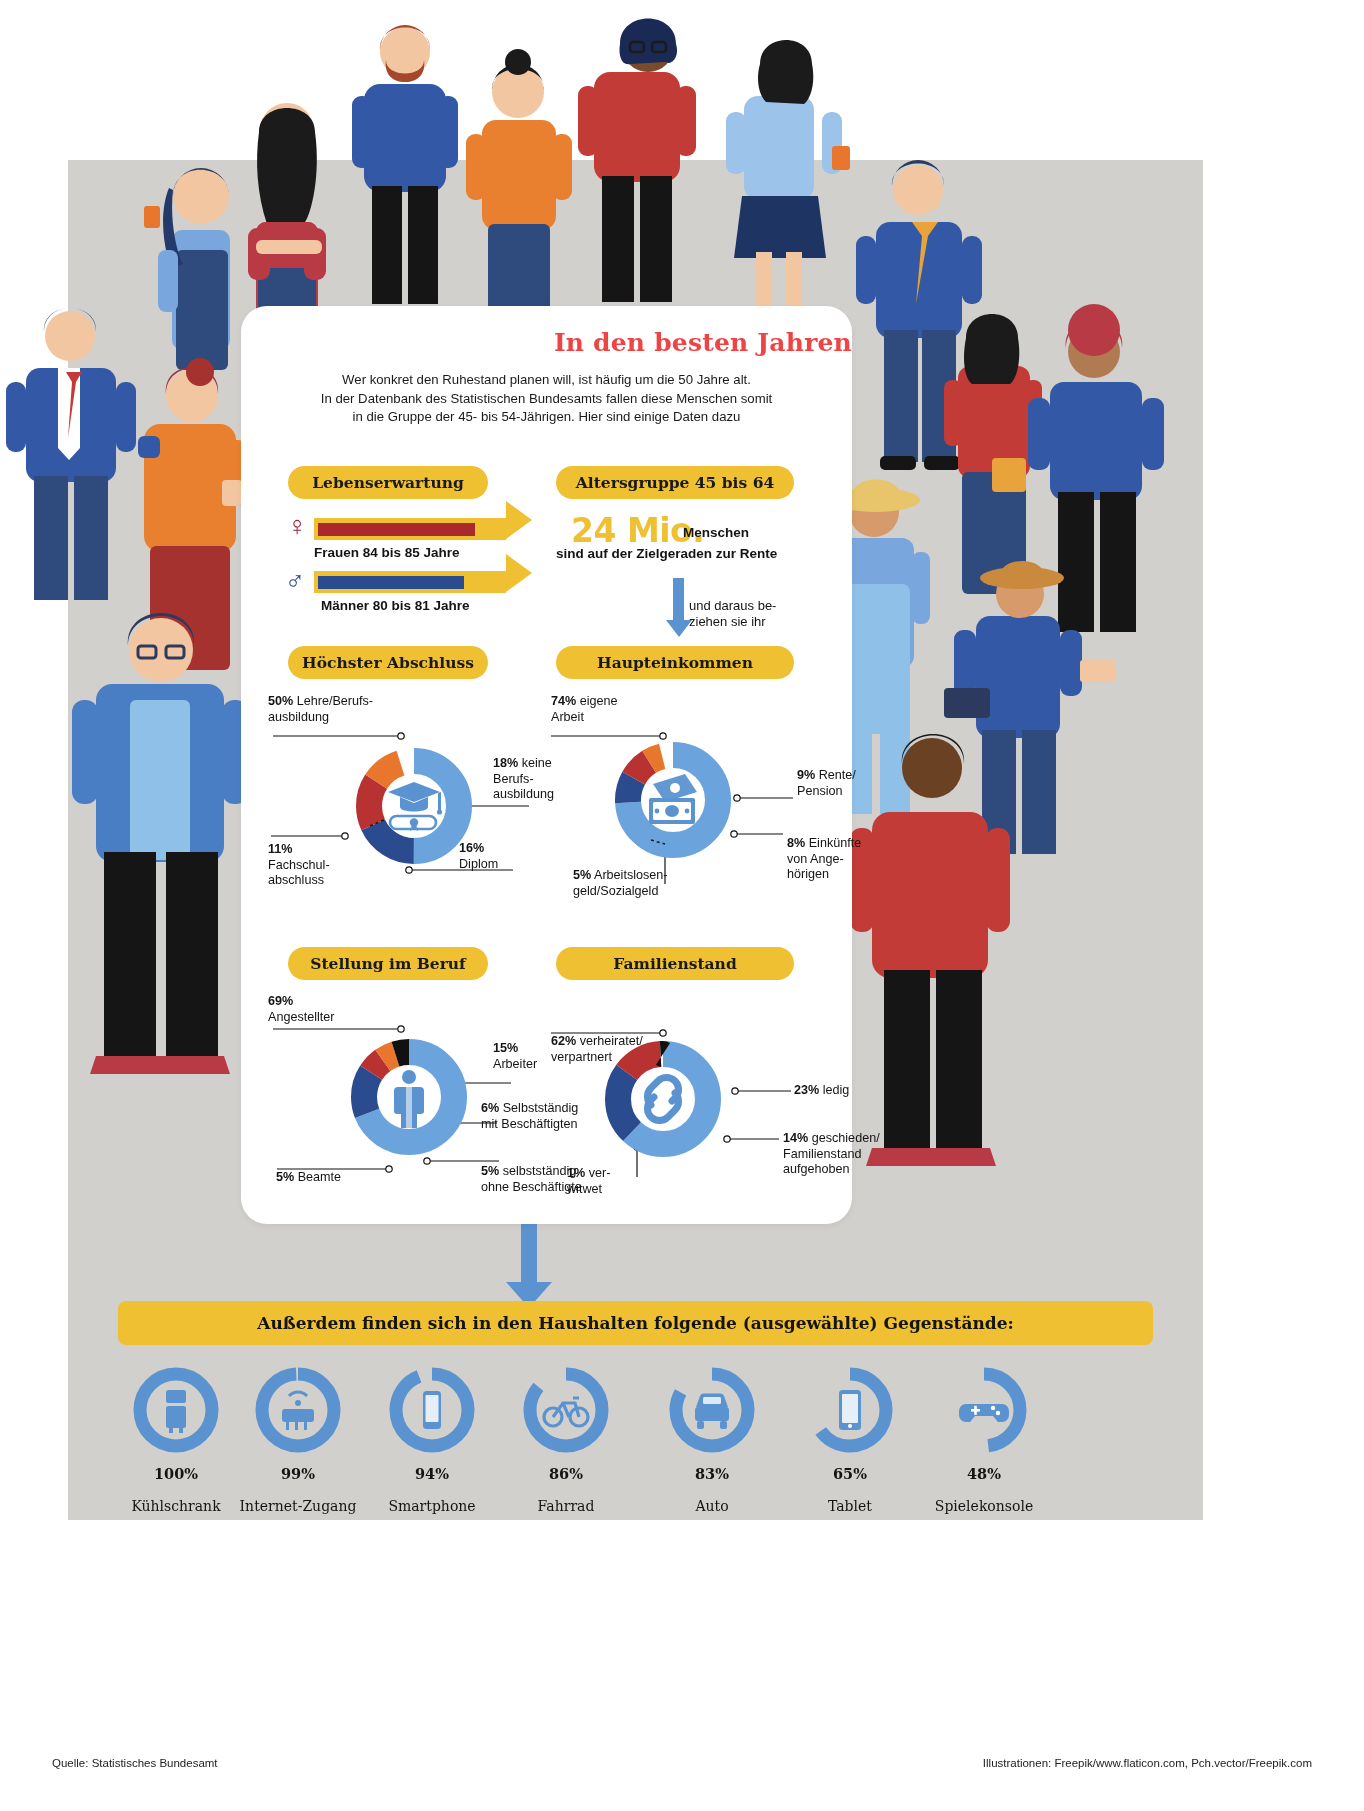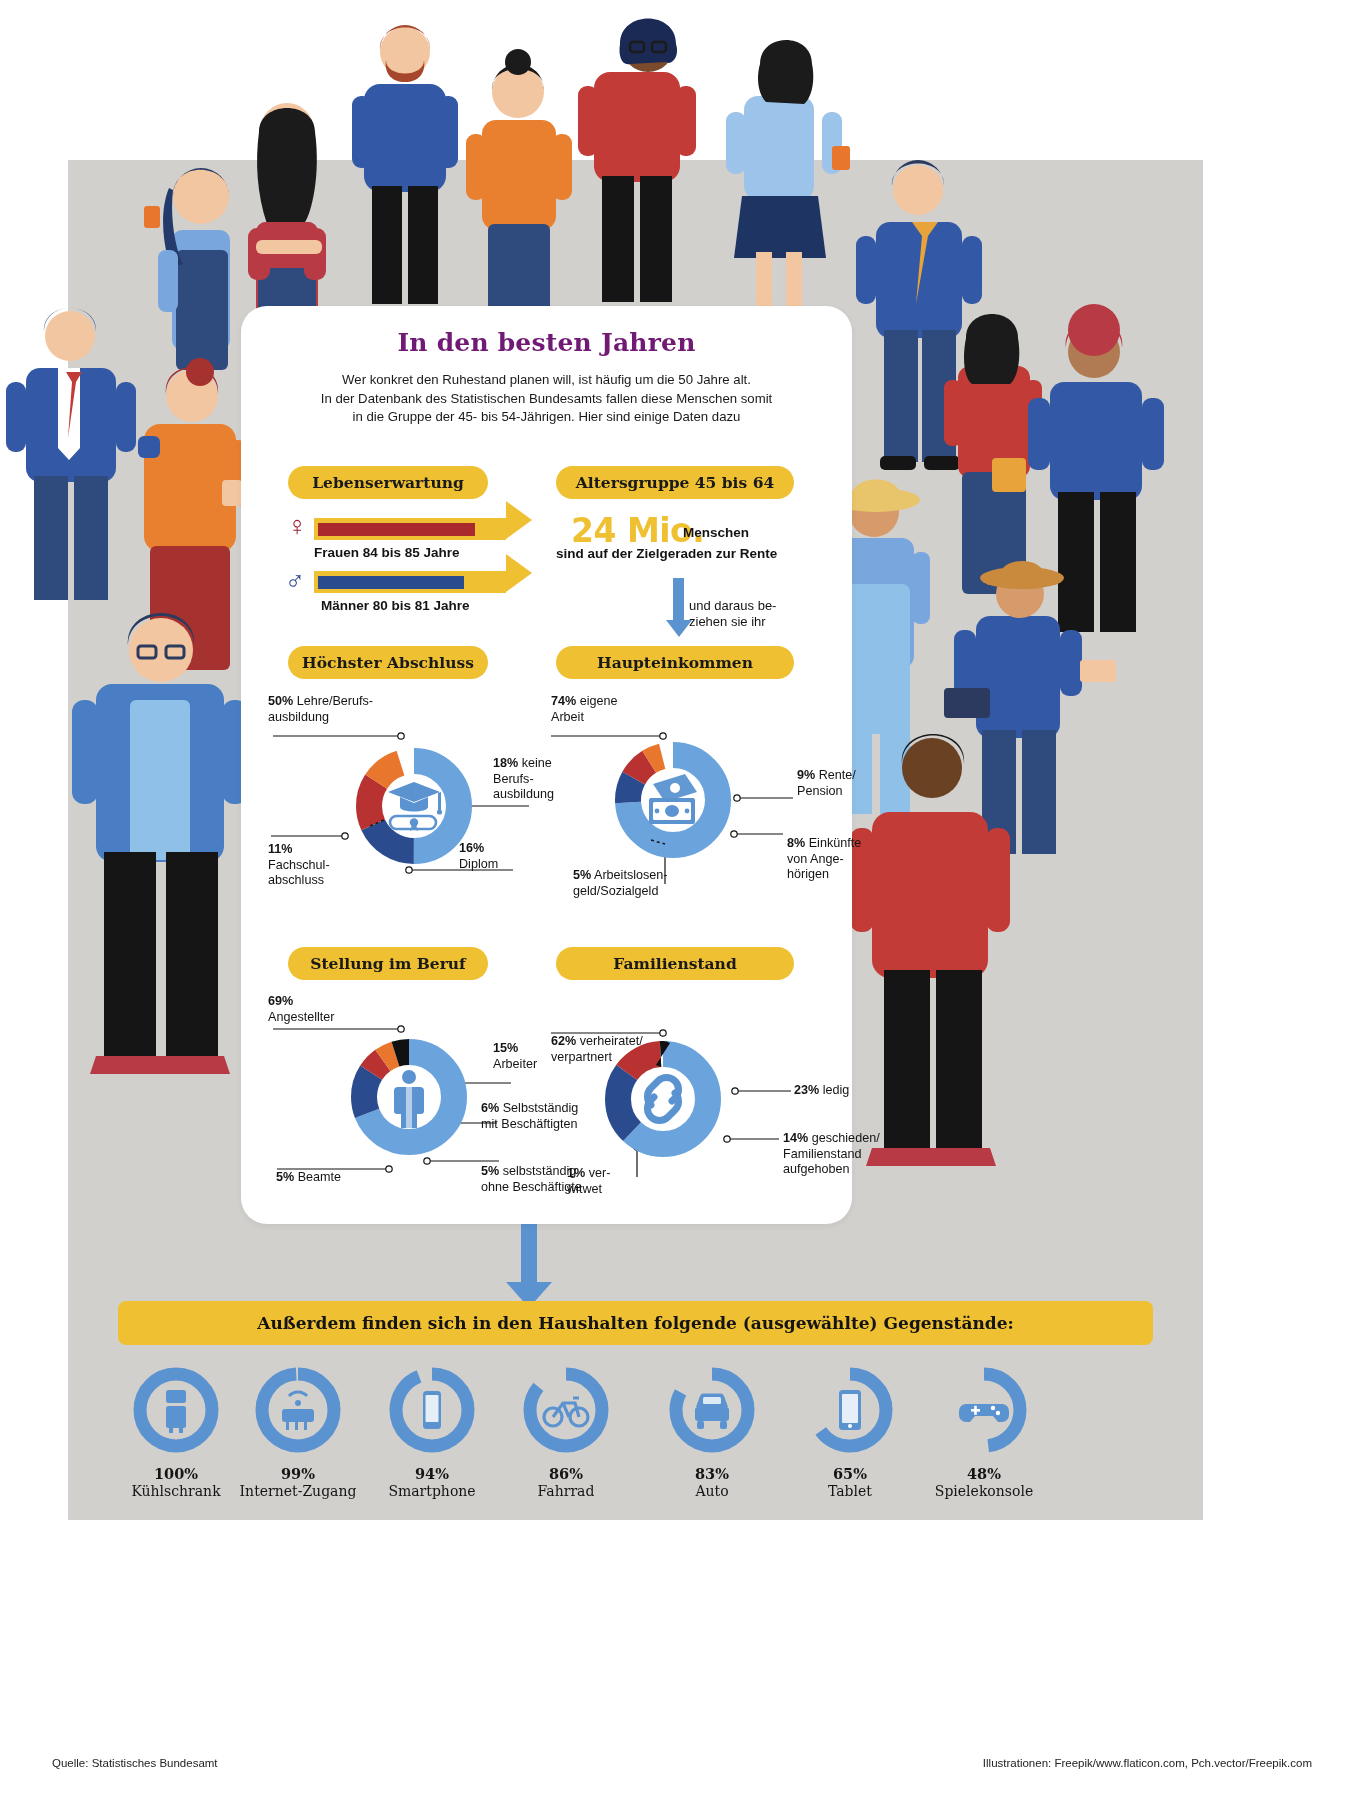--- a/index.html
+++ b/index.html
@@ -16,22 +16,22 @@
   .lim{position:absolute;}
 
   
   .card{
     position:absolute;left:241px;top:306px;width:611px;height:918px;
     background:#ffffff;border-radius:26px;
     box-shadow:0 2px 6px rgba(0,0,0,.06);
     z-index:30;
   }
   .title{
-    text-align:center;font-family:"DejaVu Serif", serif;font-weight:bold;
-    font-size:25px;color:#701a75;margin-top:22px;letter-spacing:.2px;
+    text-align:right;font-family:"DejaVu Serif", serif;font-weight:bold;
+    font-size:25px;color:#ef4444;margin-top:22px;letter-spacing:.2px;
   }
   .intro{
     text-align:center;font-size:13.2px;line-height:18.5px;color:#1a1a1a;
     margin:14px 36px 0 36px;font-family:"Liberation Sans", sans-serif;
   }
 
   
   .pill{
     position:absolute;background:#efc032;border-radius:22px;height:33px;
     display:flex;align-items:center;justify-content:center;
@@ -62,21 +62,21 @@
     font-family:"DejaVu Serif", serif;font-weight:bold;font-size:17px;color:#141414;
   }
   .bigarrow-stem{position:absolute;left:521px;top:1224px;width:16px;height:62px;background:#5b93d0;}
   .bigarrow-head{position:absolute;left:506px;top:1282px;width:0;height:0;
      border-left:23px solid transparent;border-right:23px solid transparent;border-top:26px solid #5b93d0;}
 
   
   .gauge-wrap{position:absolute;width:120px;text-align:center;}
   .gauge{position:relative;width:92px;height:92px;margin:0 auto;}
   .gpct{font-size:14.5px;font-weight:bold;color:#141414;margin-top:9px;font-family:"DejaVu Serif", serif;}
-  .glab{font-size:14px;color:#141414;margin-top:1px;font-family:"DejaVu Serif", serif;}
+  .glab{font-size:14px;color:#141414;margin-top:16px;font-family:"DejaVu Serif", serif;}
 
   
   .footer-left{position:absolute;left:52px;top:1757px;font-size:11.5px;color:#222;}
   .footer-right{position:absolute;right:52px;top:1757px;font-size:11.5px;color:#222;text-align:right;}
 
   svg{display:block;}
 </style>
 </head>
 <body>
 

